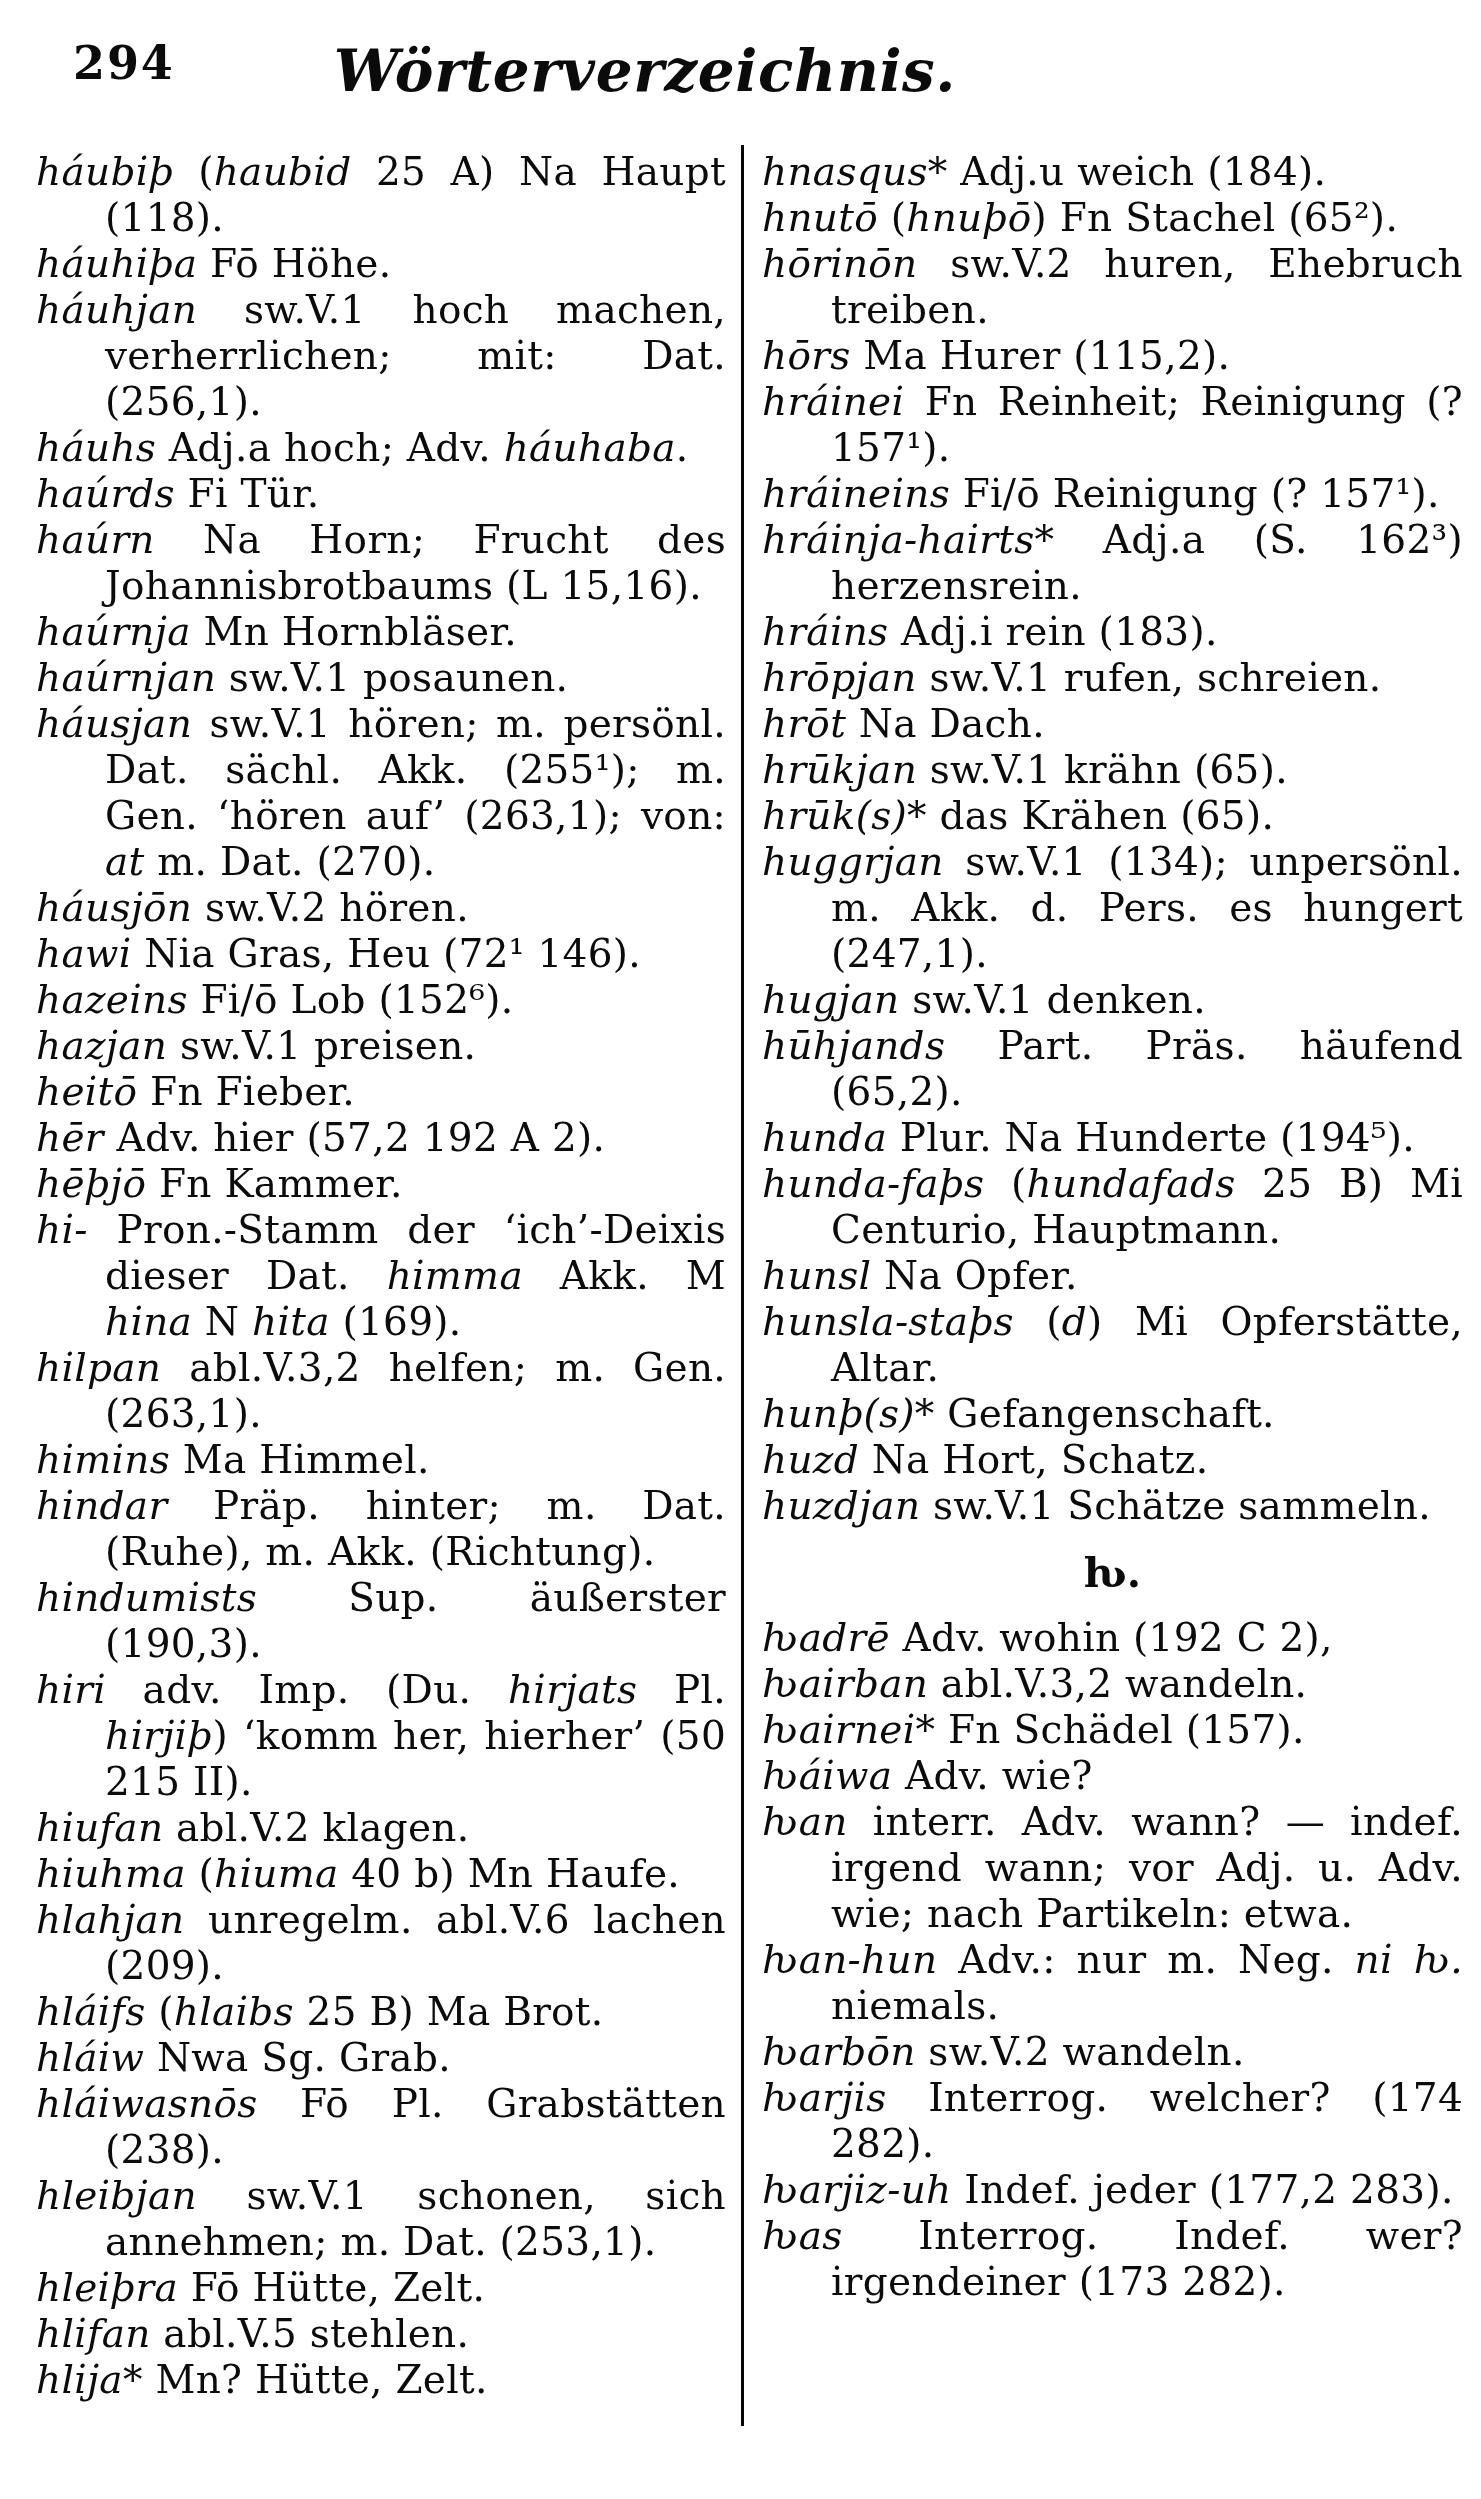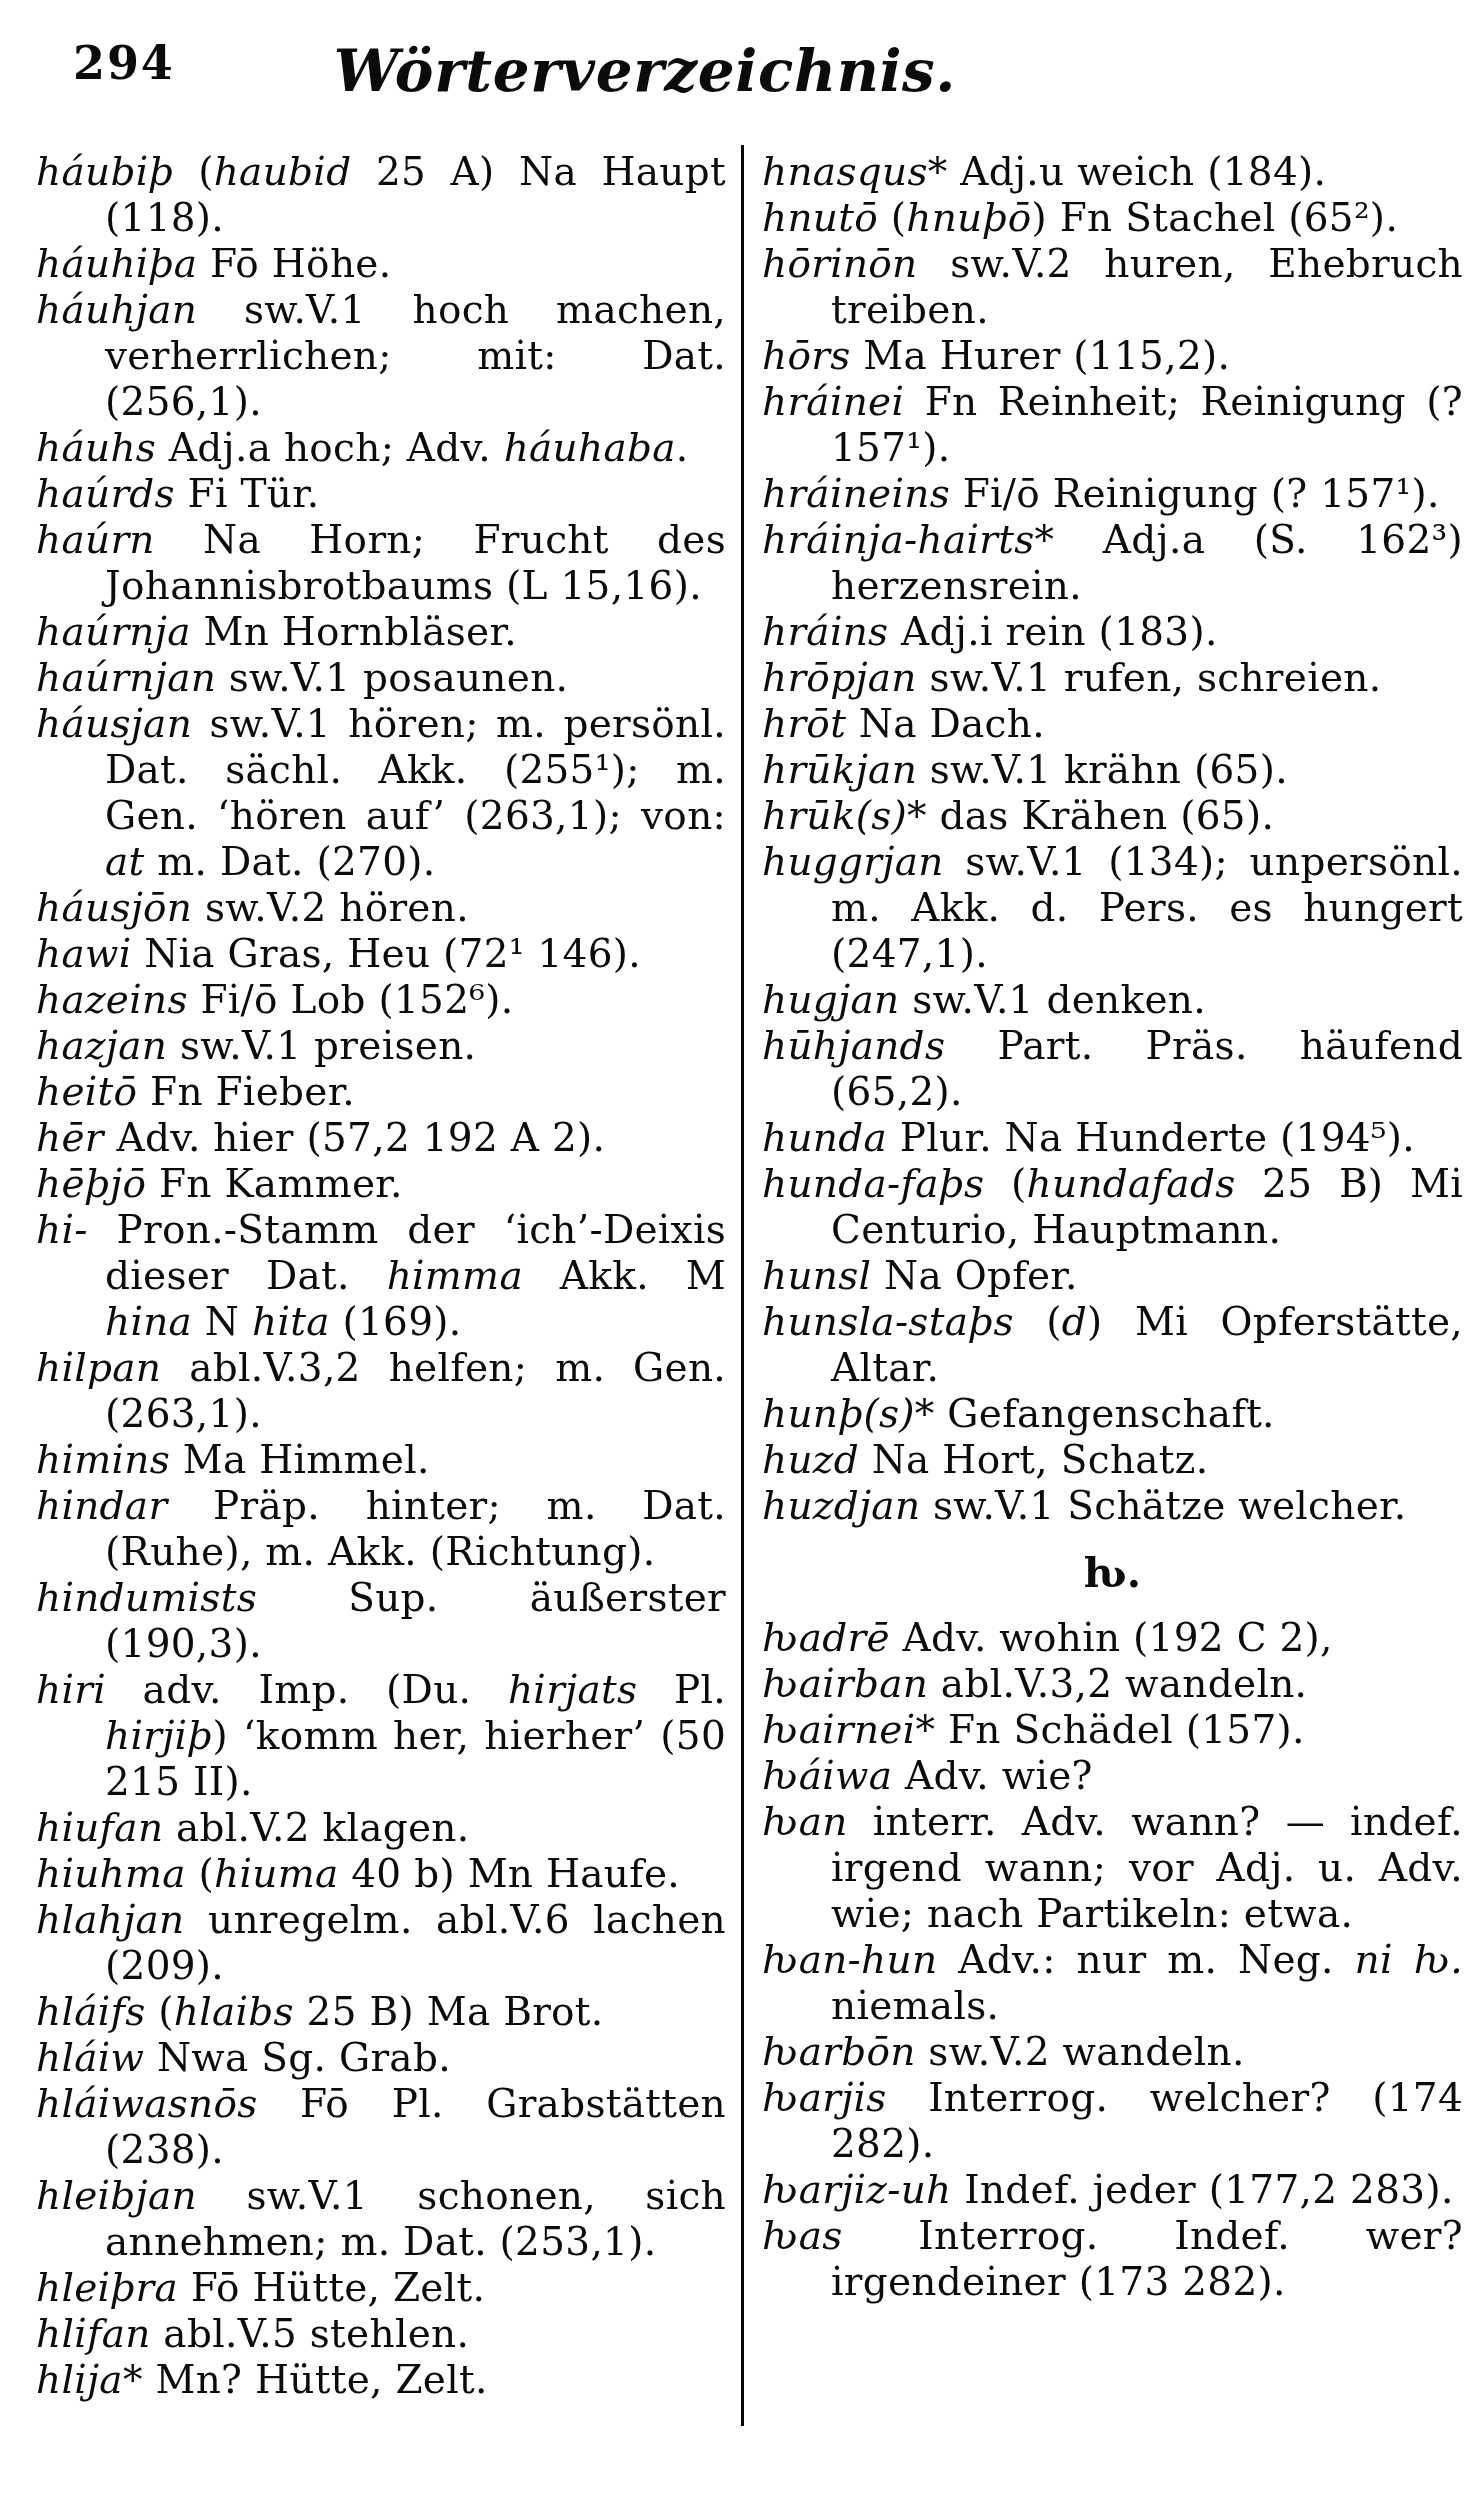--- a/index.html
+++ b/index.html
@@ -124,21 +124,21 @@
       <p class="entry"><span class="hw">hrūk(s)*</span><span> das Krähen (65).</span></p>
       <p class="entry"><span class="hw">huggrjan</span><span> sw.V.1 (134); unpersönl. m. Akk. d. Pers. es hungert (247,1).</span></p>
       <p class="entry"><span class="hw">hugjan</span><span> sw.V.1 denken.</span></p>
       <p class="entry"><span class="hw">hūhjands</span><span> Part. Präs. häufend (65,2).</span></p>
       <p class="entry"><span class="hw">hunda</span><span> Plur. Na Hunderte (194⁵).</span></p>
       <p class="entry"><span class="hw">hunda-faþs</span><span> (</span><span class="hw">hundafads</span><span> 25 B) Mi Centurio, Hauptmann.</span></p>
       <p class="entry"><span class="hw">hunsl</span><span> Na Opfer.</span></p>
       <p class="entry"><span class="hw">hunsla-staþs</span><span> (</span><span class="hw">d</span><span>) Mi Opferstätte, Altar.</span></p>
       <p class="entry"><span class="hw">hunþ(s)*</span><span> Gefangenschaft.</span></p>
       <p class="entry"><span class="hw">huzd</span><span> Na Hort, Schatz.</span></p>
-      <p class="entry"><span class="hw">huzdjan</span><span> sw.V.1 Schätze welcher.</span></p>
+      <p class="entry"><span class="hw">huzdjan</span><span> sw.V.1 Schätze sammeln.</span></p>
       <div class="section-head">ƕ.</div>
       <p class="entry"><span class="hw">ƕadrē</span><span> Adv. wohin (192 C 2),</span></p>
       <p class="entry"><span class="hw">ƕairban</span><span> abl.V.3,2 wandeln.</span></p>
       <p class="entry"><span class="hw">ƕairnei*</span><span> Fn Schädel (157).</span></p>
       <p class="entry"><span class="hw">ƕáiwa</span><span> Adv. wie?</span></p>
       <p class="entry"><span class="hw">ƕan</span><span> interr. Adv. wann? — indef. irgend wann; vor Adj. u. Adv. wie; nach Partikeln: etwa.</span></p>
       <p class="entry"><span class="hw">ƕan-hun</span><span> Adv.: nur m. Neg. </span><span class="hw">ni ƕ.</span><span> niemals.</span></p>
       <p class="entry"><span class="hw">ƕarbōn</span><span> sw.V.2 wandeln.</span></p>
       <p class="entry"><span class="hw">ƕarjis</span><span> Interrog. welcher? (174 282).</span></p>
       <p class="entry"><span class="hw">ƕarjiz-uh</span><span> Indef. jeder (177,2 283).</span></p>

